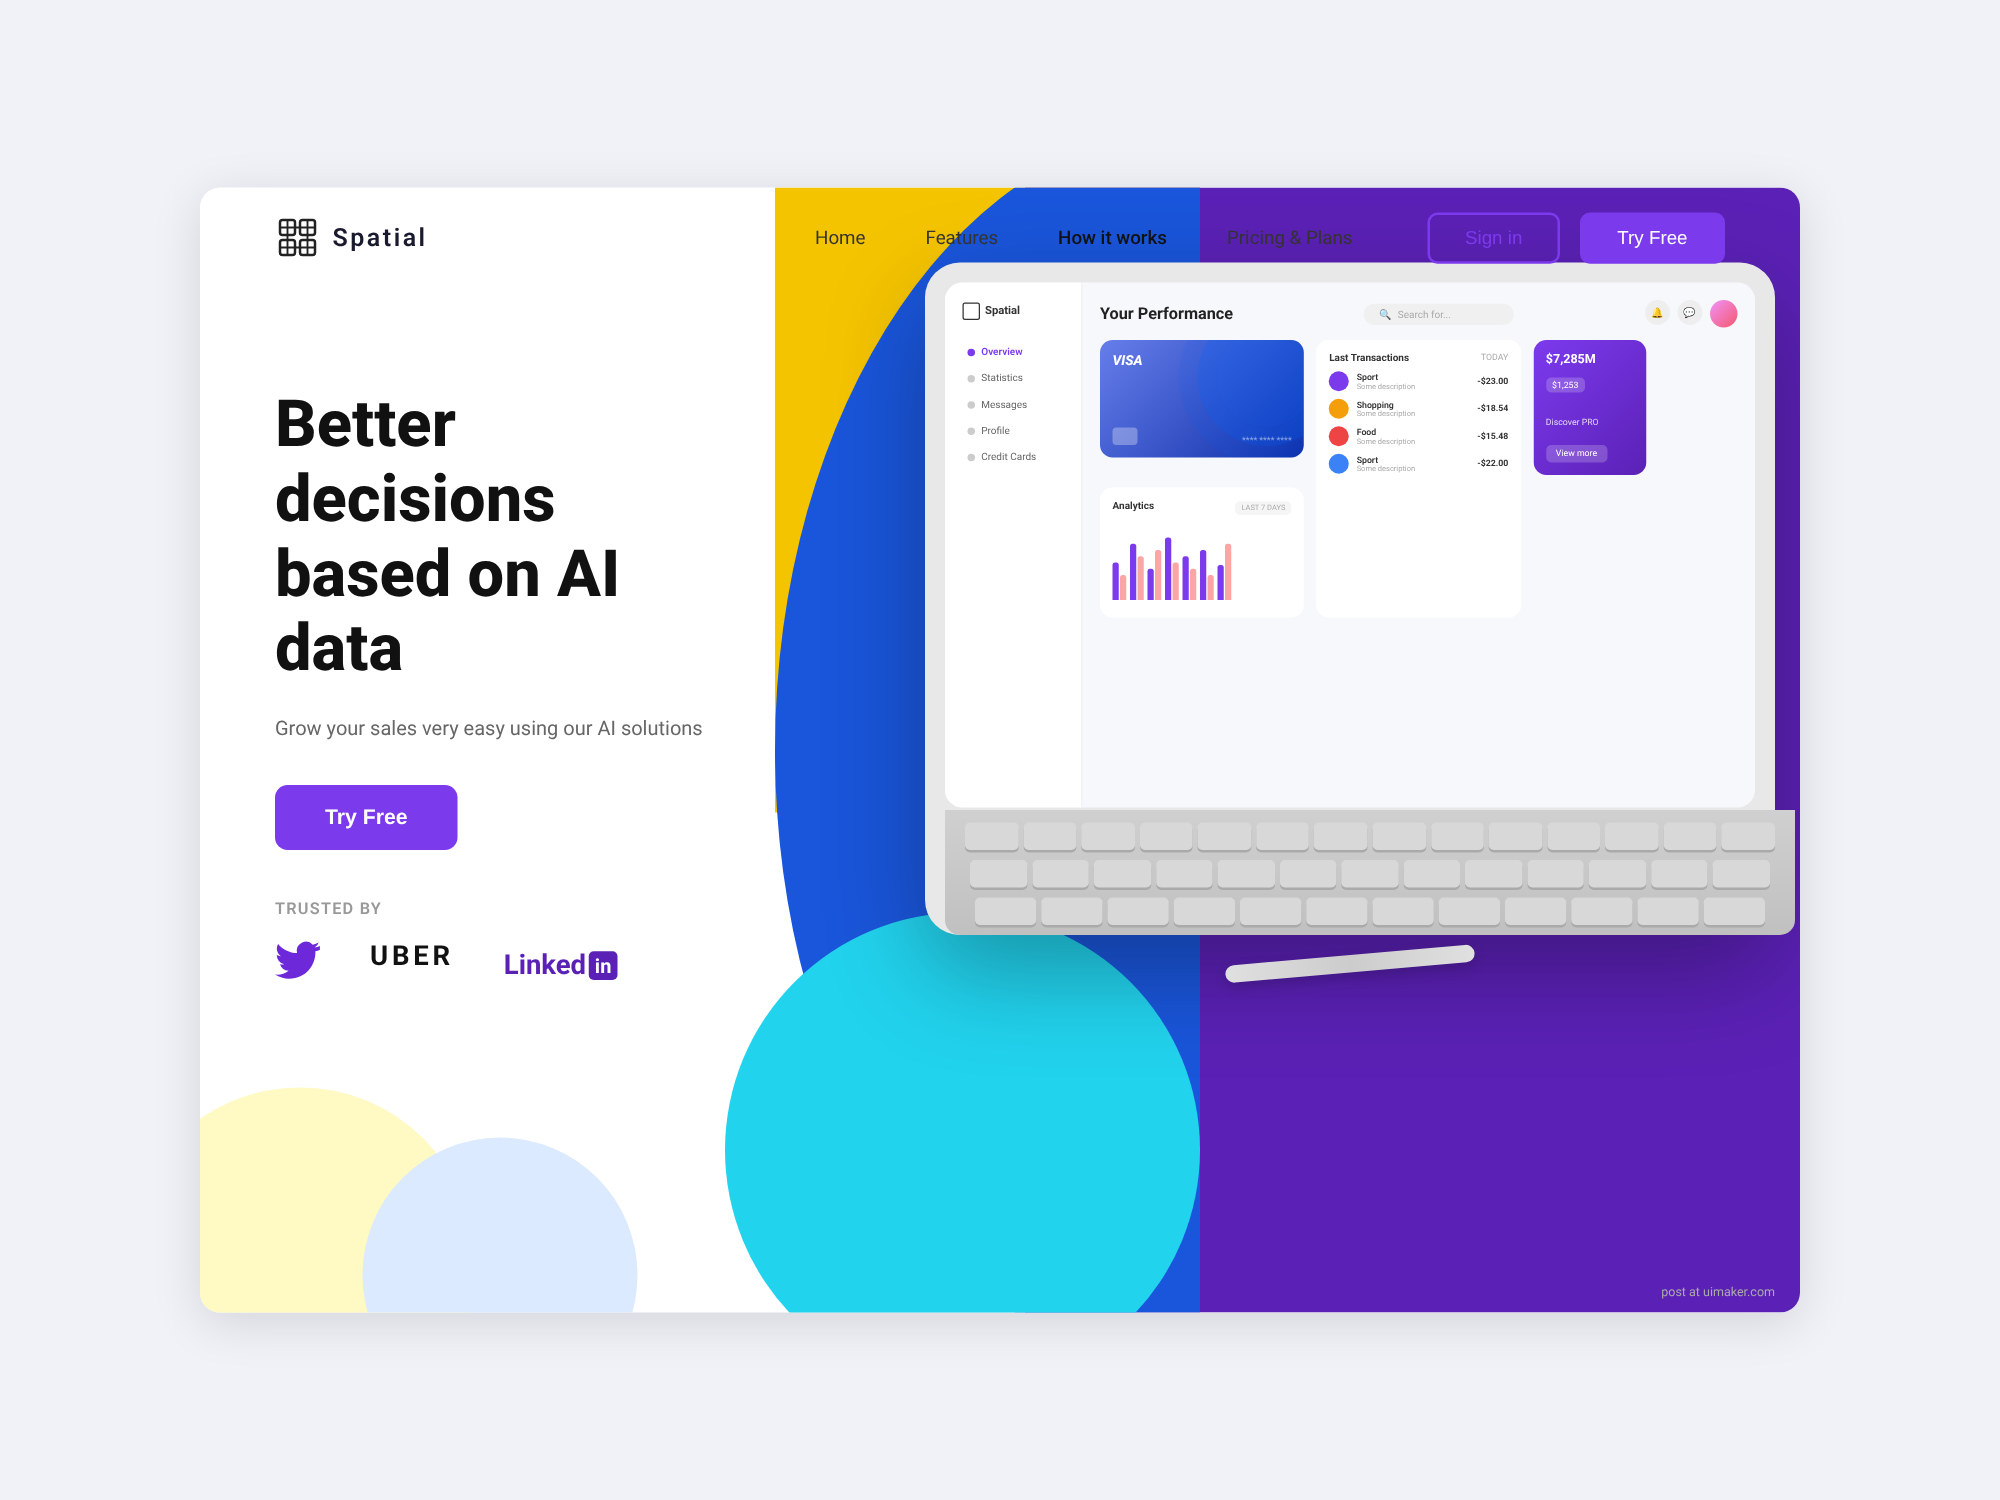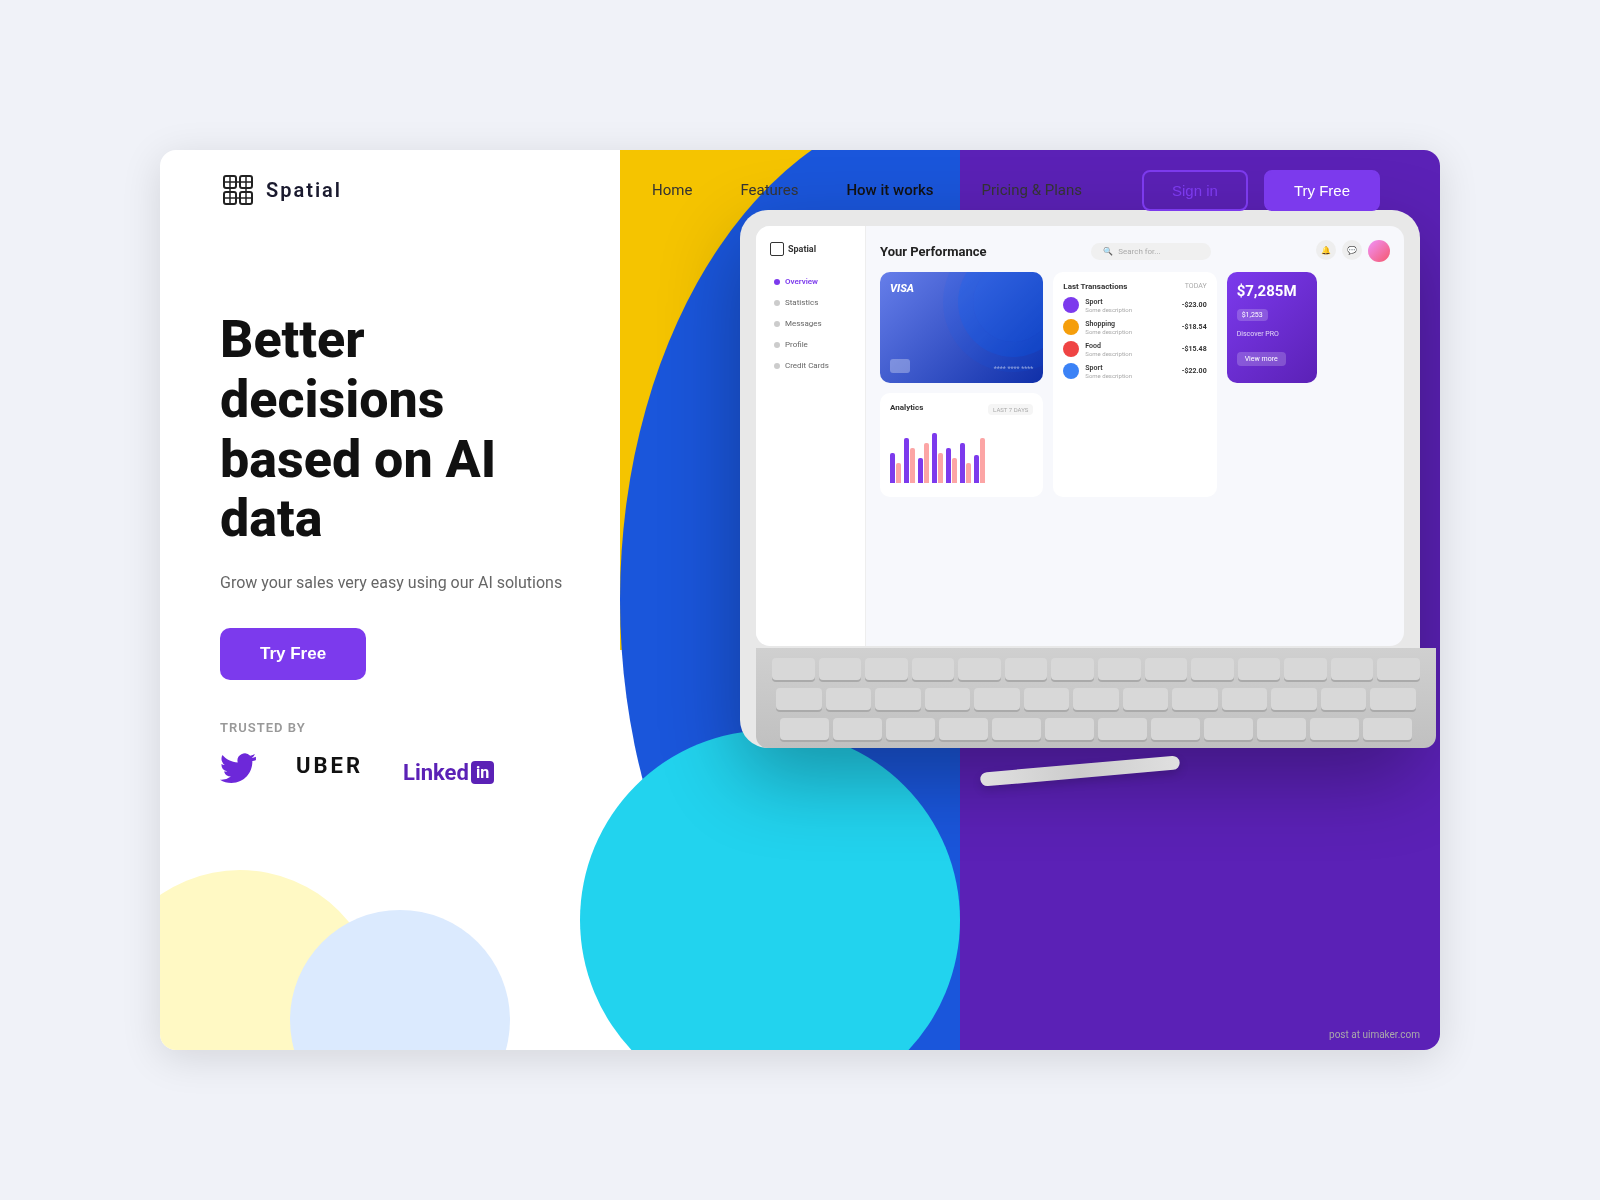--- a/index.html
+++ b/index.html
@@ -386,21 +386,21 @@
       height: 22px;
       border-radius: 50%;
       background: linear-gradient(135deg, #f093fb, #f5576c);
     }
     .card-visa {
       background: linear-gradient(135deg, #667eea, #0f2fa8);
       border-radius: 10px;
       padding: 12px;
       position: relative;
       overflow: hidden;
-      height: 111px;
+      height: 94px;
     }
     .card-visa-logo {
       color: #fff;
       font-size: 11px;
       font-weight: 800;
       font-style: italic;
       position: absolute;
       top: 10px;
       left: 10px;
     }
@@ -446,21 +446,21 @@
       border-radius: 10px;
       padding: 10px;
     }
     .discover-pro {
       background: linear-gradient(135deg, #7C3AED, #5B21B6);
       border-radius: 10px;
       padding: 10px;
       color: #fff;
     }
     .discover-value {
-      font-size: 15px;
+      font-size: 10px;
       font-weight: 700;
       margin-bottom: 2px;
     }
     .discover-label {
       font-size: 7px;
       opacity: 0.8;
       margin-bottom: 8px;
     }
     .discover-btn {
       background: rgba(255,255,255,0.2);
@@ -693,21 +693,21 @@
                     <div class="trans-desc">Some description</div>
                   </div>
                   <div class="trans-amount">-$22.00</div>
                 </div>
               </div>
 
               <div style="display:flex;gap:10px;">
 
                 <div class="discover-pro" style="flex:0 0 90px;">
                   <div class="discover-value">$7,285M</div>
-                  <div style="background:rgba(255,255,255,0.2);border-radius:4px;padding:2px 5px;font-size:7px;margin-bottom:9px;display:inline-block;">$1,253</div>
+                  <div style="background:rgba(255,255,255,0.2);border-radius:4px;padding:2px 5px;font-size:7px;margin-bottom:20px;display:inline-block;">$1,253</div>
                   <div class="discover-label">Discover PRO</div>
                   <div class="discover-btn">View more</div>
                 </div>
               </div>
 
               <div class="card-analytics">
                 <div style="display:flex;justify-content:space-between;align-items:center;margin-bottom:16px;">
                   <span class="card-title">Analytics</span>
                   <span style="font-size:6px;color:#aaa;background:#f5f5f5;padding:2px 5px;border-radius:4px;">LAST 7 DAYS</span>
                 </div>

